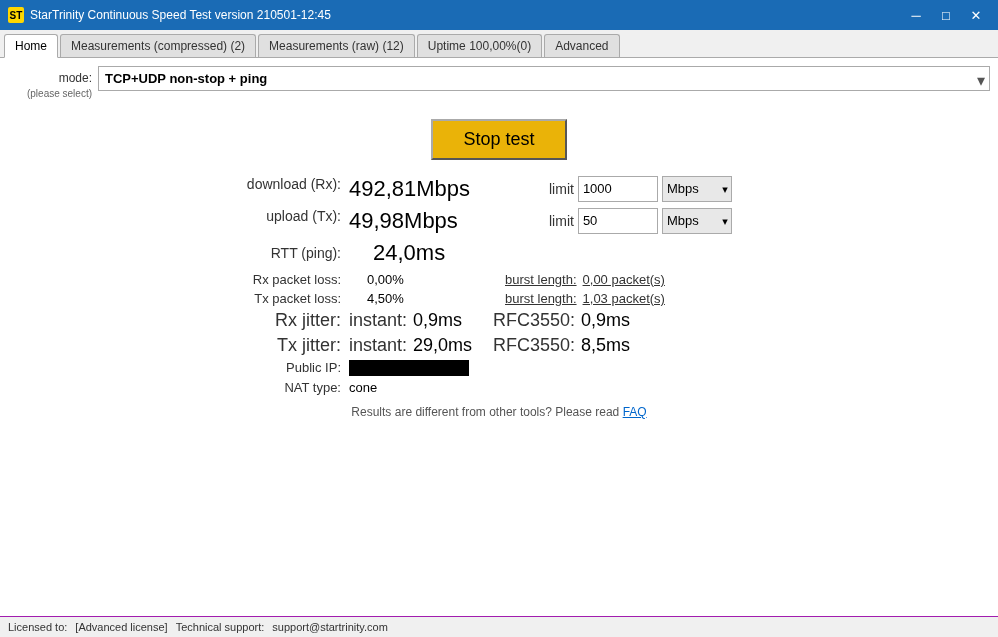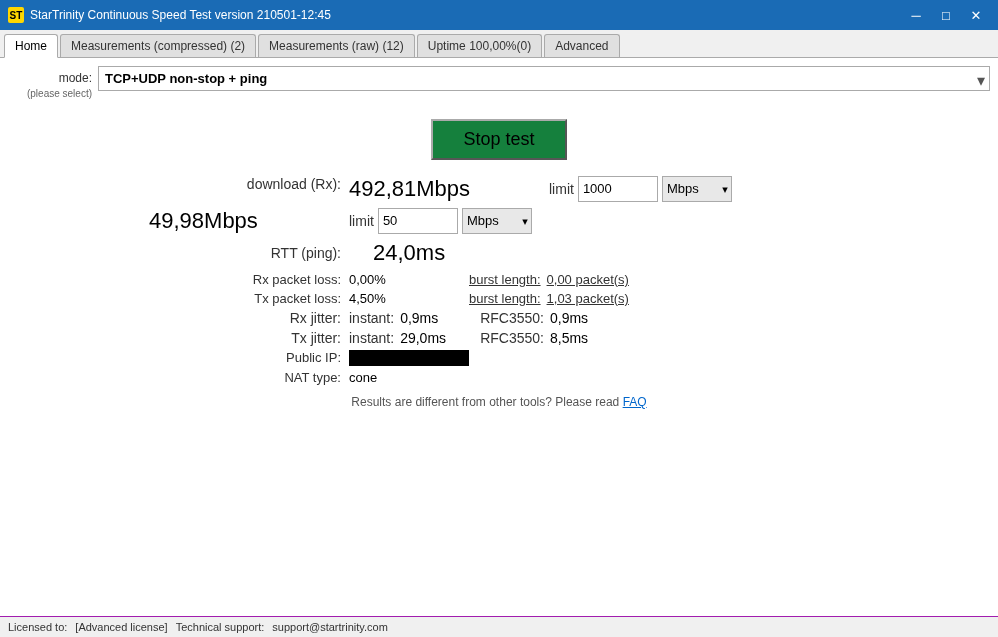--- a/index.html
+++ b/index.html
@@ -151,21 +151,21 @@
     .center-area {
       display: flex;
       flex-direction: column;
       align-items: center;
       flex: 1;
       padding-top: 10px;
     }
 
     
     .stop-btn {
-      background: #15803d;
+      background: #eab308;
       border: 2px outset #aaa;
       padding: 8px 30px;
       font-size: 18px;
       font-weight: normal;
       cursor: pointer;
       margin-bottom: 16px;
       color: #000;
     }
 
     
@@ -262,20 +262,21 @@
       color: #000;
     }
 
     
     .small-stat-row {
       width: 700px;
       display: flex;
       align-items: flex-end;
       margin-bottom: 4px;
       font-size: 13px;
+      gap: 18px;
     }
     .small-stat-label {
       text-align: right;
       width: 200px;
       padding-right: 8px;
       color: #333;
     }
     .small-stat-value {
       min-width: 80px;
       color: #000;
@@ -287,21 +288,21 @@
       gap: 6px;
       color: #333;
       text-decoration: underline;
     }
 
     .jitter-row {
       width: 700px;
       display: flex;
       align-items: center;
       margin-bottom: 4px;
-      font-size: 14px;
+      font-size: 18px;
     }
     .jitter-label {
       text-align: right;
       width: 200px;
       padding-right: 8px;
       color: #333;
     }
     .jitter-instant-label { color: #333; }
     .jitter-instant-value { min-width: 60px; color: #000; }
     .jitter-rfc-label { color: #333; margin-left: 20px; }
@@ -429,20 +430,21 @@
             <select class="limit-unit-select">
               <option>Mbps</option>
               <option>Kbps</option>
               <option>Gbps</option>
             </select>
           </div>
         </div>
       </div>
 
       <div class="stat-row">
+        <div class="stat-label">upload (Tx):</div>
         <div class="stat-value">49,98Mbps</div>
         <div class="stat-limit-group">
           <span class="limit-label">limit</span>
           <input class="limit-input" type="text" value="50" style="">
           <div class="limit-unit-wrapper">
             <select class="limit-unit-select">
               <option>Mbps</option>
               <option>Kbps</option>
               <option>Gbps</option>
             </select>

